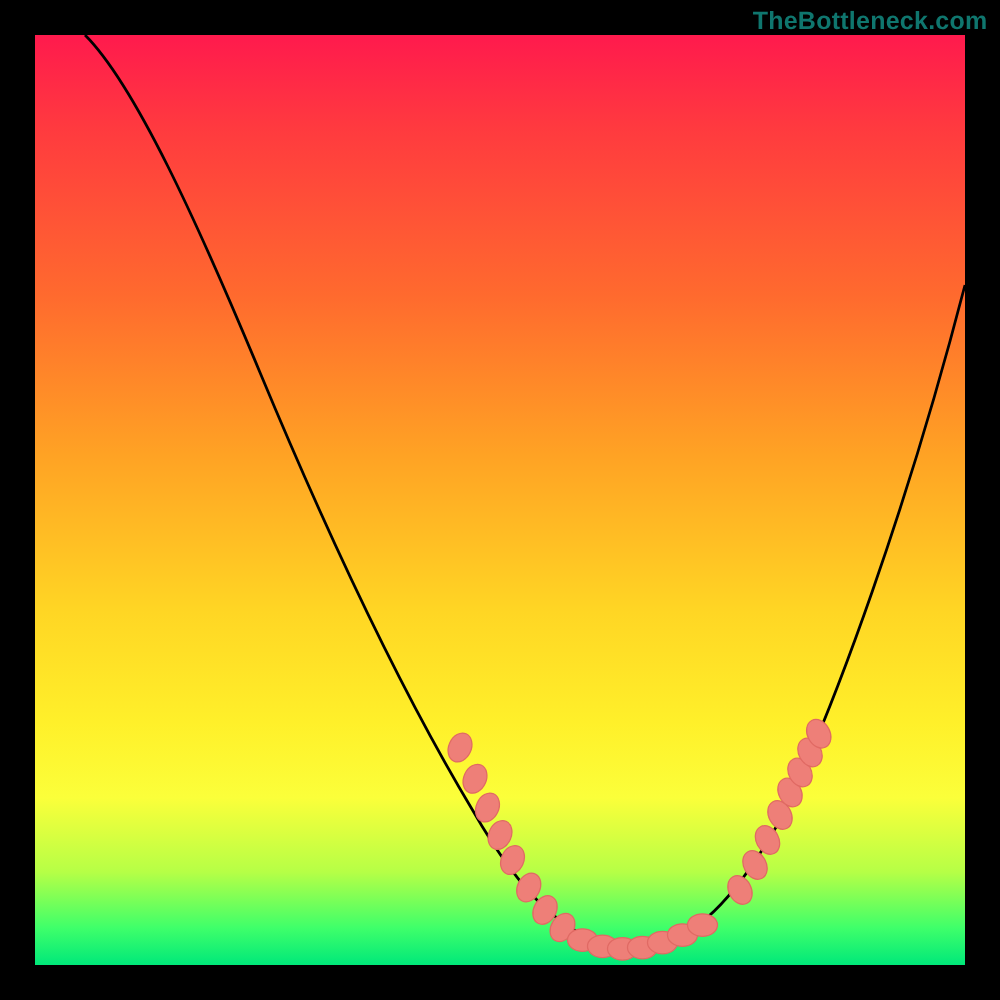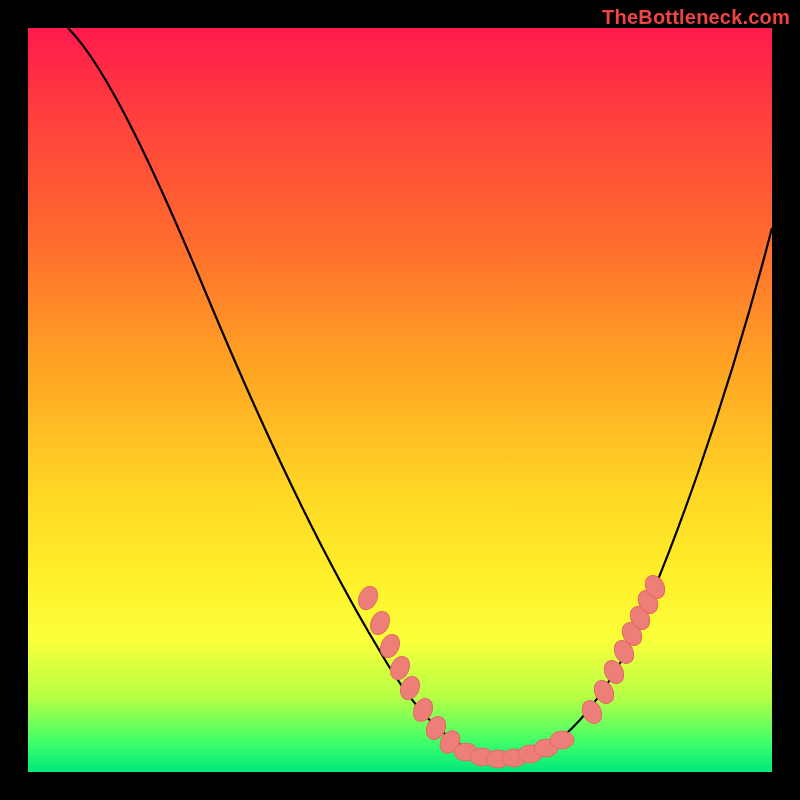--- a/index.html
+++ b/index.html
@@ -37,21 +37,21 @@
       #3fff6a 96%,
       #00e87a 100%);
   }
   .credit {
     position: absolute;
     right: 10px;
     top: 6px;
     font-family: Arial, Helvetica, sans-serif;
     font-size: 20px;
     font-weight: 600;
-    color: #ef4444;
+    color: #0f766e;
     letter-spacing: 0.2px;
   }
   svg.curve {
     position: absolute;
     left: 0;
     top: 0;
     width: 744px;
     height: 744px;
     overflow: visible;
   }

